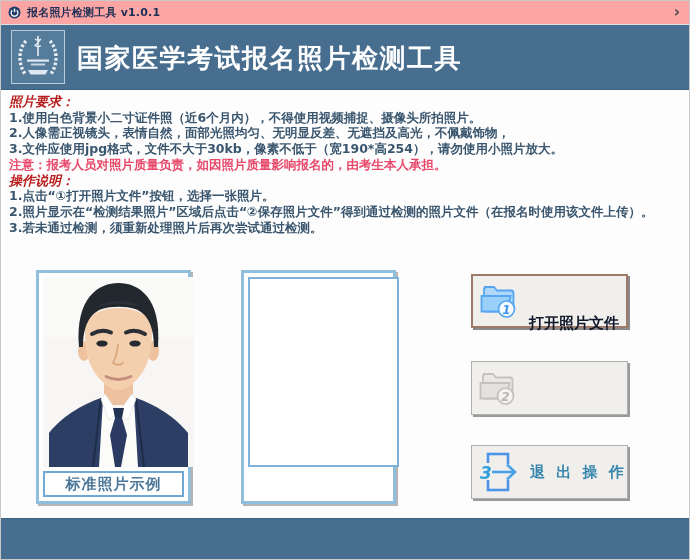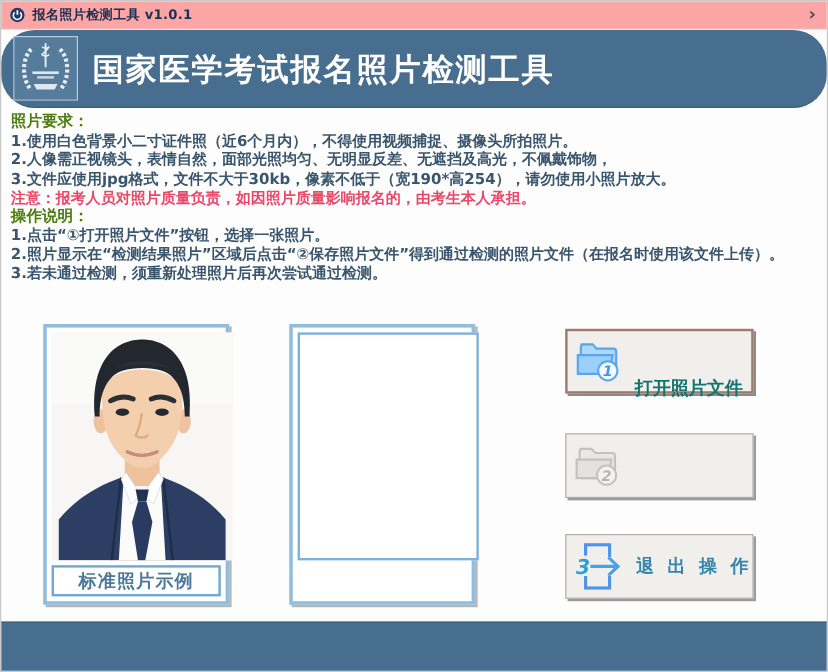--- a/index.html
+++ b/index.html
@@ -13,33 +13,33 @@
     position:absolute;left:0;top:0;width:100%;height:24px;
     background:#fca5a5;border-bottom:1px solid #e2e2e2;
     display:flex;align-items:center;padding:0 7px;box-sizing:border-box;
   }
   .app-icon{width:13px;height:13px;margin-right:6px;flex:0 0 auto;display:flex;}
   .win-title{font-size:11px;font-weight:bold;color:#1c2f55;letter-spacing:0.2px;}
   .tb-chevron{margin-left:auto;color:#4a4a4a;font-size:15px;font-weight:bold;line-height:1;margin-right:2px;}
   
   .header{
     position:absolute;left:0;top:24px;width:100%;height:64px;
-    background:#476e8e;border-bottom:1px solid #3c617f;border-radius:28px;
+    background:#476e8e;border-bottom:1px solid #3c617f;
   }
   .logo{position:absolute;left:10px;top:5px;width:54px;height:54px;}
   .header-title{
     position:absolute;left:76px;top:16px;color:#fff;
     font-size:26px;font-weight:bold;letter-spacing:1.5px;white-space:nowrap;
   }
   
   .text-block{
     position:absolute;left:8px;top:93px;width:678px;
     font-size:12.5px;line-height:15.7px;color:#3a566e;font-weight:600;white-space:nowrap;
   }
-  .text-block .h{font-weight:bold;font-size:13px;color:#4d7c0f;}
+  .text-block .h{font-weight:bold;font-size:13px;color:#b91c1c;font-style:italic;}
   .text-block .warn{color:#e8486a;font-weight:bold;}
   
   .frame{
     position:absolute;top:269px;width:155px;height:234px;background:#fff;
     border:3px solid #92bedd;box-sizing:border-box;padding:4px;
     box-shadow:2px 2px 0 #b5b5b5;
   }
   .frame.sample{left:35px;}
   .frame.result{left:240px;}
   .photo{width:151px;height:190px;overflow:hidden;background:#f7f6f5;}
@@ -51,21 +51,21 @@
   }
   
   .btn{
     position:absolute;left:470px;width:157px;height:54px;box-sizing:border-box;
     display:flex;align-items:center;background:#f1efec;cursor:pointer;
     font-family:inherit;padding:0;margin:0;
   }
   .btn svg{margin:0 9px 0 7px;flex:0 0 auto;}
   .btn .lbl{font-weight:bold;font-size:15px;white-space:nowrap;}
   .btn-open{top:273px;border:2px solid #9d7b6b;box-shadow:2px 2px 0 #8a8a8a;}
-  .btn-open .lbl{color:#0f766e;margin-top:45px;}
+  .btn-open .lbl{color:#0f172a;margin-top:45px;}
   .btn-save{top:360px;border:1px solid #aeaeae;box-shadow:2px 2px 0 #9a9a9a;}
   .btn-save .lbl{color:#9c9c9c;}
   .btn-exit{top:444px;border:1px solid #aeaeae;box-shadow:2px 2px 0 #9a9a9a;}
   .btn-exit .lbl{color:#3585ad;letter-spacing:3px;}
   
   .footer{
     position:absolute;left:0;top:517px;width:100%;height:42px;
     background:#476e8e;border-top:1px solid #3c617f;
   }
 </style>

